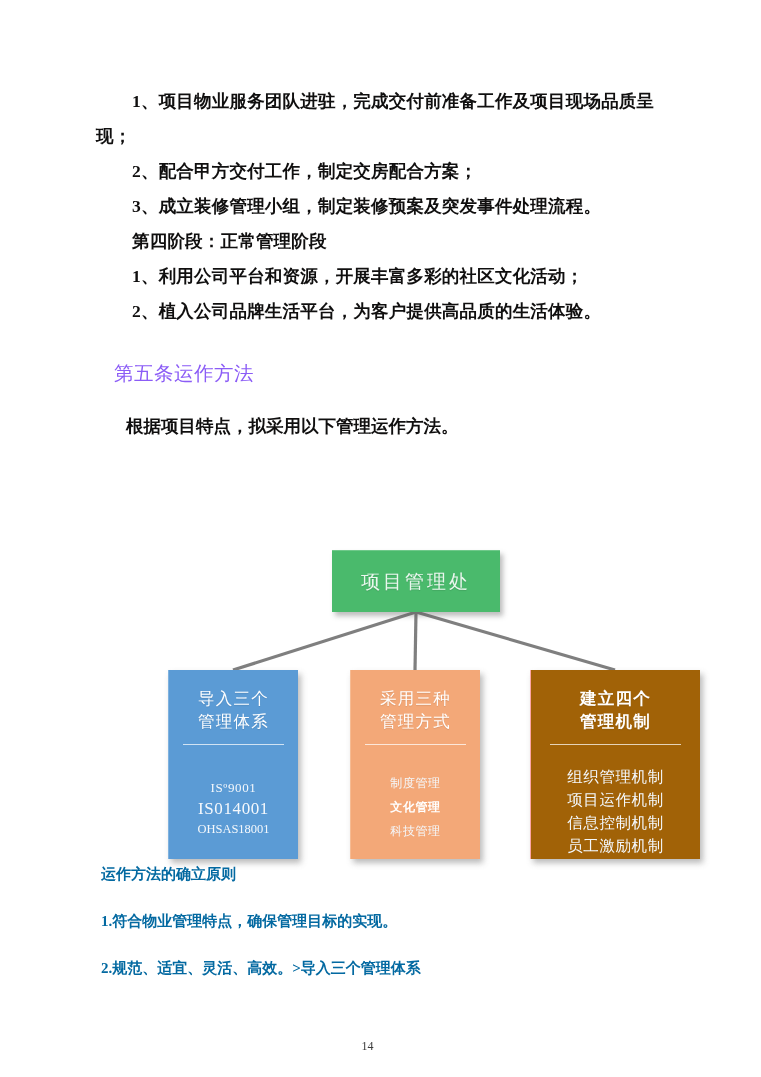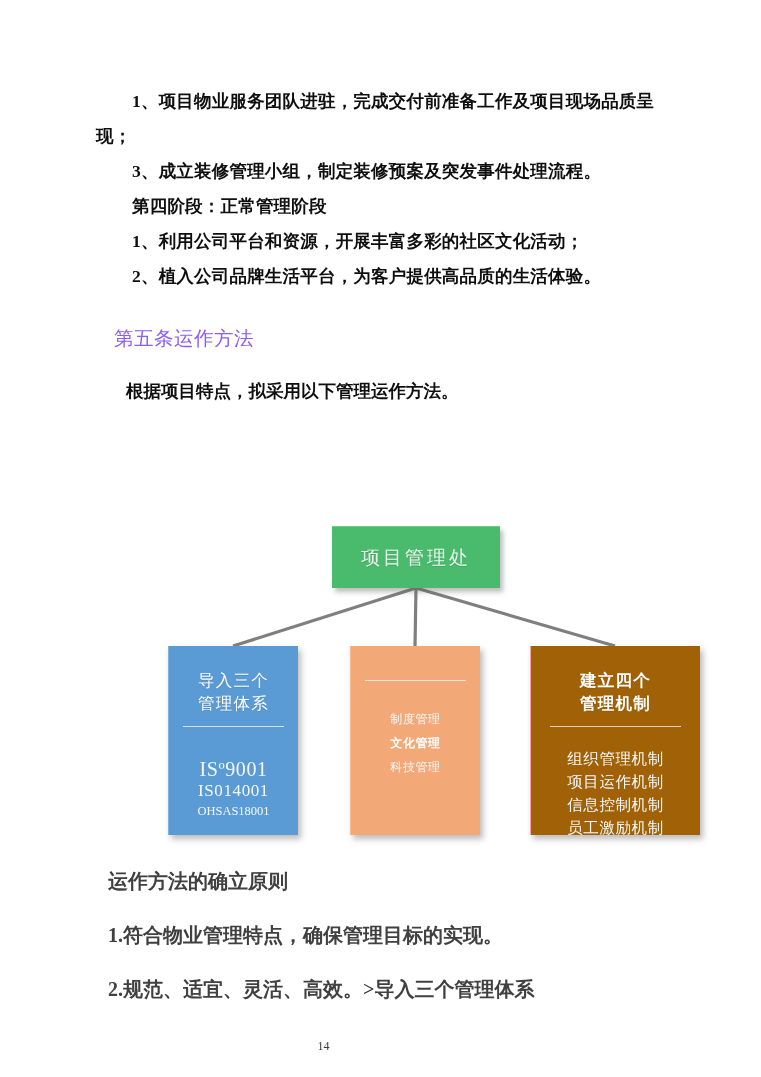--- a/index.html
+++ b/index.html
@@ -60,21 +60,21 @@
     padding-left: 30px;
   }
 
   .spacer-lg { height: 30px; }
   .spacer-md { height: 22px; }
 
   
   .diagram {
     position: absolute;
     left: 0;
-    top: 515px;
+    top: 539px;
     width: 617px;
     height: 330px;
   }
   .diagram svg.connectors {
     position: absolute;
     left: 0;
     top: 0;
     width: 761px;
     height: 330px;
     pointer-events: none;
@@ -104,21 +104,21 @@
     line-height: 62px;
     color: #eaf7ee;
     text-shadow: 0 1px 1px rgba(0,0,0,0.12);
   }
 
   
   .node-child {
     top: 131px;
     height: 189px;
     box-shadow: 3px 4px 6px rgba(105,105,105,0.45);
-    padding-top: 23px;
+    padding-top: 17px;
   }
   .node-child .head {
     font-size: 16.5px;
     line-height: 23px;
     letter-spacing: 1.2px;
     color: #ffffff;
     text-shadow: 0 1px 1px rgba(0,0,0,0.10);
   }
   .node-child .rule {
     width: 78%;
@@ -138,21 +138,21 @@
   .node-a {
     left: 168px;
     width: 130px;
     background: #5b9bd5;
     border-left: 1px solid #7fb2df;
   }
   .node-a .items {
     font-family: "Liberation Serif", "DejaVu Serif", serif;
     margin-top: 32px;
   }
-  .node-a .items .item.s1 { font-size: 20px; line-height: 21px; }
+  .node-a .items .item.s1 { font-size: 13px; line-height: 21px; }
   .node-a .items .item.s2 { font-size: 17px; line-height: 21px; }
   .node-a .items .item.s3 { font-size: 12.5px; line-height: 20px; letter-spacing: 0px; }
 
   .node-b {
     left: 350px;
     width: 130px;
     background: #f3a878;
     border-left: 1px solid #f6bb93;
   }
   .node-b .items .item { font-size: 12px; line-height: 24px; }
@@ -169,51 +169,53 @@
   .node-c .items .item { font-size: 15.5px; line-height: 23px; }
 
   
   .doc-tail {
     position: absolute;
     left: 96px;
     top: 848px;
     width: 600px;
   }
   .tail-line {
-    font-size: 20px;
+    font-size: 15px;
     line-height: 42px;
     font-weight: 700;
-    color: #404040;
-    margin: 12px;
+    color: #0369a1;
+    margin: 5px;
     white-space: pre-wrap;
   }
 
   
   .footer {
     position: absolute;
     left: 0;
     top: 1036px;
     width: 647px;
     text-align: center;
+    padding-left: 44px;
   }
   .footer .pageno {
     font-size: 12px;
     color: #3b3b3b;
     font-family: "Liberation Serif", "DejaVu Serif", serif;
   }
 </style>
 </head>
 <body>
 
 <div class="page">
 
   <div class="doc-body">
 
     <p class="para indent">1、项目物业服务团队进驻，完成交付前准备工作及项目现场品质呈现；</p>
 
+    <p class="para indent">2、配合甲方交付工作，制定交房配合方案；</p>
 
     <p class="para indent">3、成立装修管理小组，制定装修预案及突发事件处理流程。</p>
 
     <p class="para indent">第四阶段：正常管理阶段</p>
 
     <p class="para indent">1、利用公司平台和资源，开展丰富多彩的社区文化活动；</p>
 
     <p class="para indent">2、植入公司品牌生活平台，为客户提供高品质的生活体验。</p>
 
     <div class="spacer-lg"></div>
@@ -247,20 +249,24 @@
       </div>
       <div class="rule"></div>
       <div class="items">
         <span class="item s1">ISº9001</span>
         <span class="item s2">IS014001</span>
         <span class="item s3">OHSAS18001</span>
       </div>
     </div>
 
     <div class="node node-child node-b">
+      <div class="head">
+        <span>采用三种</span><br>
+        <span>管理方式</span>
+      </div>
       <div class="rule"></div>
       <div class="items">
         <span class="item">制度管理</span>
         <span class="item em">文化管理</span>
         <span class="item">科技管理</span>
       </div>
     </div>
 
     <div class="node node-child node-c">
       <div class="head">

